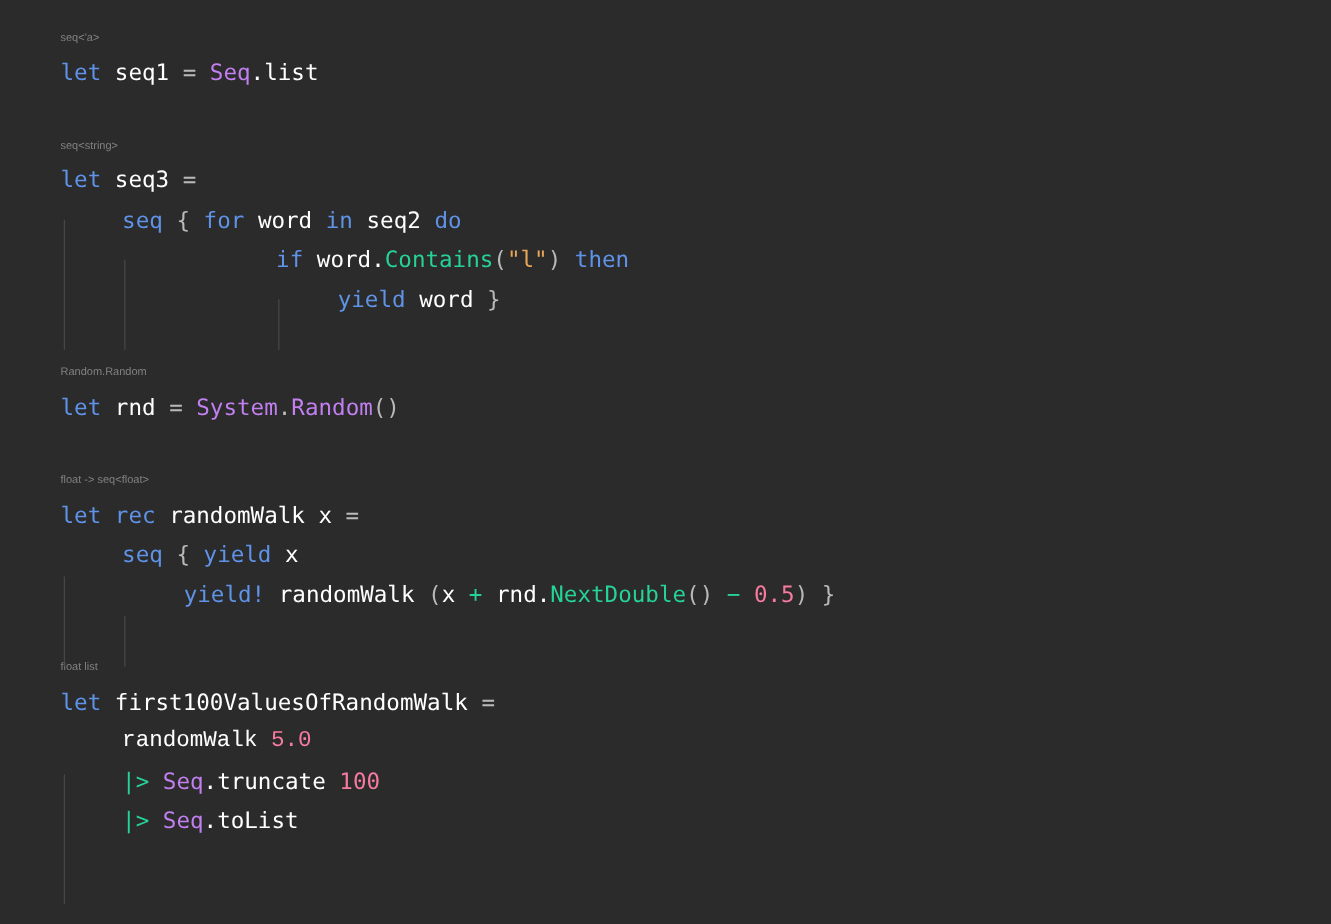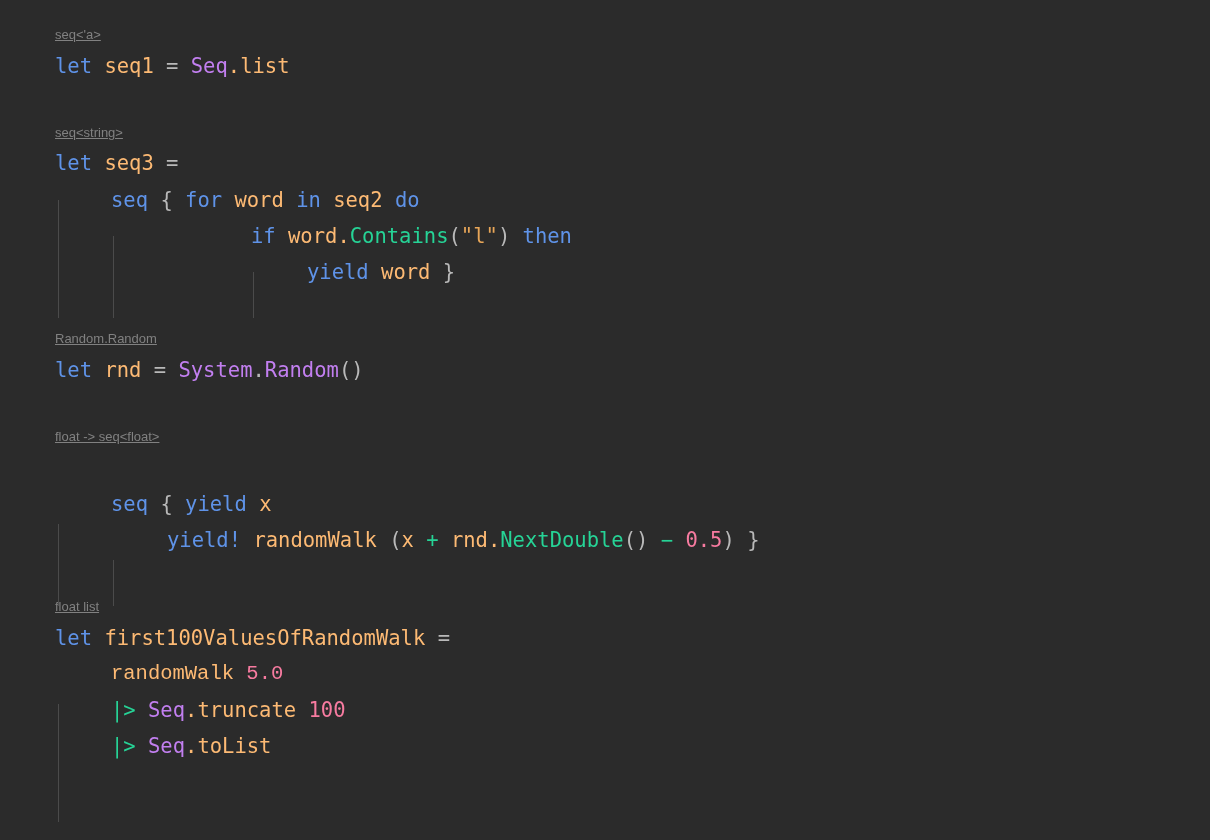--- a/index.html
+++ b/index.html
@@ -41,51 +41,51 @@
 
   .code-line {
     font-family: "DejaVu Sans Mono", monospace;
     font-size: 20.5px;
     letter-spacing: 0px;
     color: #a9b7c6;
   }
 
   .type-hint {
     font-family: "Liberation Sans", sans-serif;
-    font-size: 13px;
+    font-size: 10px;
     color: #818181;
     height: 26px;
     line-height: 26px;
-    text-decoration: underline;
   }
 
   
   .tok-kw      { color: #5f93e8; }   
   .tok-ident   { color: #b9b9b9; }   
   .tok-punct   { color: #b9b9b9; }   
   .tok-type    { color: #c27ff0; }   
   .tok-method  { color: #26d396; }   
   .tok-op      { color: #26d396; }   
   .tok-str     { color: #e8a658; }
   .tok-number  { color: #f77ba0; }   
 </style>
-<style>.tok-kw{color:#5f93e8;}.tok-ident{color:#fdba74;}.tok-punct{color:#b9b9b9;}.tok-type{color:#c27ff0;}.tok-method{color:#26d396;}.tok-op{color:#26d396;}.tok-str{color:#e8a658;}.tok-number{color:#f77ba0;}.type-hint{color:#818181;}.indent-guide{background:#4b4b4b;}#editor{background:#2b2b2b;}</style></head>
+<style>.tok-kw{color:#5f93e8;}.tok-ident{color:#ffffff;}.tok-punct{color:#b9b9b9;}.tok-type{color:#c27ff0;}.tok-method{color:#26d396;}.tok-op{color:#26d396;}.tok-str{color:#e8a658;}.tok-number{color:#f77ba0;}.type-hint{color:#818181;}.indent-guide{background:#4b4b4b;}#editor{background:#2b2b2b;}</style></head>
 <body>
 
 <div id="editor">
     <div class="line type-hint" style="top: 22px;">seq&lt;'a&gt;</div>
     <div class="line code-line" style="top: 48px;"><span class="tok-kw">let</span><span class="tok-punct"> </span><span class="tok-ident">seq1</span><span class="tok-punct"> </span><span class="tok-punct">=</span><span class="tok-punct"> </span><span class="tok-type">Seq</span><span class="tok-ident">.list</span></div>
     <div class="line type-hint" style="top: 120px;">seq&lt;string&gt;</div>
     <div class="line code-line" style="top: 145px;"><span class="tok-kw">let</span><span class="tok-punct"> </span><span class="tok-ident">seq3</span><span class="tok-punct"> </span><span class="tok-punct">=</span></div>
     <div class="line code-line" style="top: 182px;"><span style="display: inline-block; width: 56px;"></span><span class="tok-kw">seq</span><span class="tok-punct"> </span><span class="tok-punct">{</span><span class="tok-punct"> </span><span class="tok-kw">for</span><span class="tok-punct"> </span><span class="tok-ident">word</span><span class="tok-punct"> </span><span class="tok-kw">in</span><span class="tok-punct"> </span><span class="tok-ident">seq2</span><span class="tok-punct"> </span><span class="tok-kw">do</span></div>
     <div class="line code-line" style="top: 218px;"><span style="display: inline-block; width: 196px;"></span><span class="tok-kw">if</span><span class="tok-punct"> </span><span class="tok-ident">word.</span><span class="tok-method">Contains</span><span class="tok-punct">(</span><span class="tok-str">"l"</span><span class="tok-punct">)</span><span class="tok-punct"> </span><span class="tok-kw">then</span></div>
     <div class="line code-line" style="top: 254px;"><span style="display: inline-block; width: 252px;"></span><span class="tok-kw">yield</span><span class="tok-punct"> </span><span class="tok-ident">word</span><span class="tok-punct"> </span><span class="tok-punct">}</span></div>
     <div class="line type-hint" style="top: 326px;">Random.Random</div>
     <div class="line code-line" style="top: 352px;"><span class="tok-kw">let</span><span class="tok-punct"> </span><span class="tok-ident">rnd</span><span class="tok-punct"> </span><span class="tok-punct">=</span><span class="tok-punct"> </span><span class="tok-type">System</span><span class="tok-punct">.</span><span class="tok-type">Random</span><span class="tok-punct">()</span></div>
     <div class="line type-hint" style="top: 424px;">float -&gt; seq&lt;float&gt;</div>
+    <div class="line code-line" style="top: 450px;"><span class="tok-kw">let</span><span class="tok-punct"> </span><span class="tok-kw">rec</span><span class="tok-punct"> </span><span class="tok-ident">randomWalk</span><span class="tok-punct"> </span><span class="tok-ident">x</span><span class="tok-punct"> </span><span class="tok-punct">=</span></div>
     <div class="line code-line" style="top: 486px;"><span style="display: inline-block; width: 56px;"></span><span class="tok-kw">seq</span><span class="tok-punct"> </span><span class="tok-punct">{</span><span class="tok-punct"> </span><span class="tok-kw">yield</span><span class="tok-punct"> </span><span class="tok-ident">x</span></div>
     <div class="line code-line" style="top: 522px;"><span style="display: inline-block; width: 112px;"></span><span class="tok-kw">yield!</span><span class="tok-punct"> </span><span class="tok-ident">randomWalk</span><span class="tok-punct"> </span><span class="tok-punct">(</span><span class="tok-ident">x</span><span class="tok-punct"> </span><span class="tok-op">+</span><span class="tok-punct"> </span><span class="tok-ident">rnd.</span><span class="tok-method">NextDouble</span><span class="tok-punct">()</span><span class="tok-punct"> </span><span class="tok-op">−</span><span class="tok-punct"> </span><span class="tok-number">0.5</span><span class="tok-punct">)</span><span class="tok-punct"> </span><span class="tok-punct">}</span></div>
     <div class="line type-hint" style="top: 594px;">float list</div>
     <div class="line code-line" style="top: 620px;"><span class="tok-kw">let</span><span class="tok-punct"> </span><span class="tok-ident">first100ValuesOfRandomWalk</span><span class="tok-punct"> </span><span class="tok-punct">=</span></div>
     <div class="line code-line" style="top: 656px; font-family: Liberation Mono, monospace;"><span style="display: inline-block; width: 56px;"></span><span class="tok-ident">randomWalk</span><span class="tok-punct"> </span><span class="tok-number">5.0</span></div>
     <div class="line code-line" style="top: 692px;"><span style="display: inline-block; width: 56px;"></span><span class="tok-op">|&gt;</span><span class="tok-punct"> </span><span class="tok-type">Seq</span><span class="tok-ident">.truncate</span><span class="tok-punct"> </span><span class="tok-number">100</span></div>
     <div class="line code-line" style="top: 728px;"><span style="display: inline-block; width: 56px;"></span><span class="tok-op">|&gt;</span><span class="tok-punct"> </span><span class="tok-type">Seq</span><span class="tok-ident">.toList</span></div>
     <div class="indent-guide" style="left: 58px; top: 200px; height: 118px;"></div>
     <div class="indent-guide" style="left: 113px; top: 236px; height: 82px;"></div>
     <div class="indent-guide" style="left: 253px; top: 272px; height: 46px;"></div>

